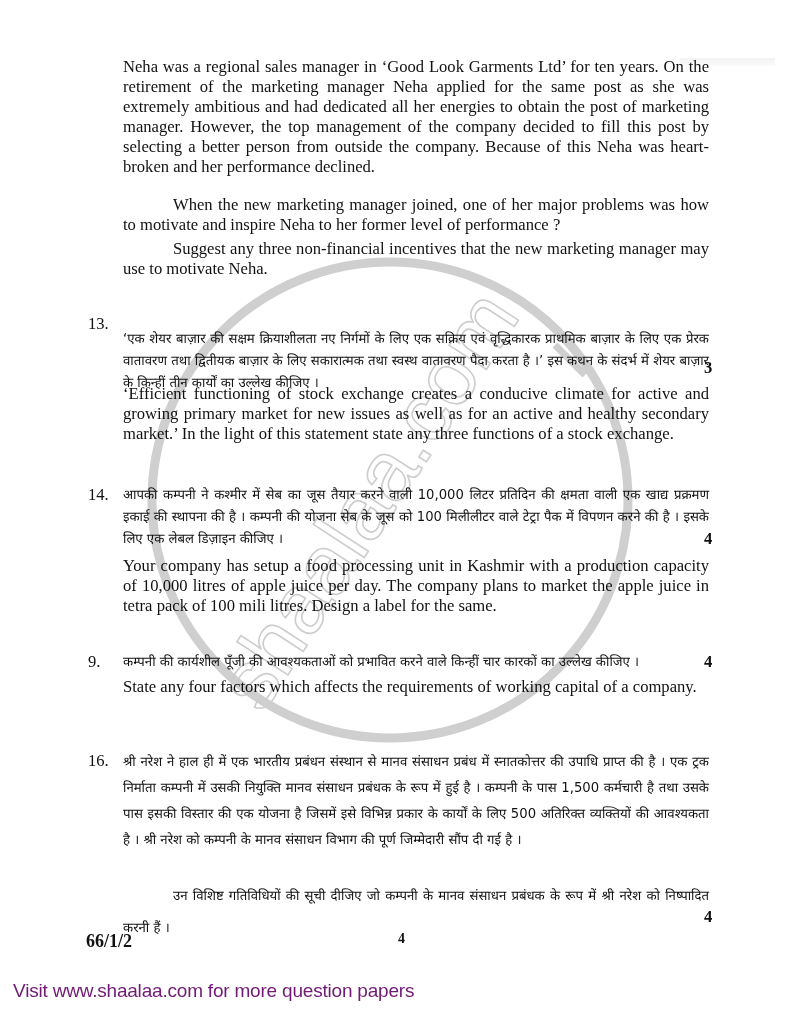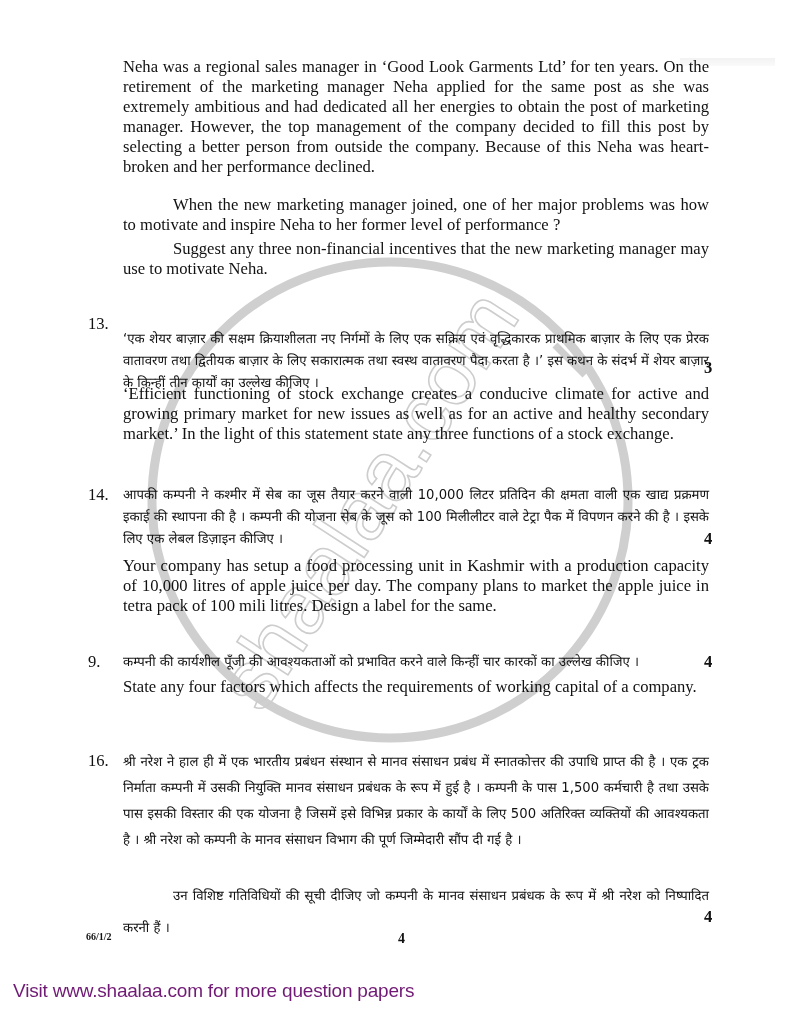--- a/index.html
+++ b/index.html
@@ -18,21 +18,21 @@
 
     .para { position: absolute; left: 123px; width: 586px; font-size: 16.6px; line-height: 20px;
       text-align: justify; text-align-last: left; }
     .indent { text-indent: 50px; }
 
     .qnum { position: absolute; left: 88px; font-size: 16.6px; line-height: 22px; }
     .mark { position: absolute; left: 704px; font-size: 16.6px; line-height: 22px; font-weight: bold; }
 
     .hindi { font-family: "DejaVu Sans", sans-serif; font-size: 13.2px; line-height: 22px; }
 
-    .footer-code { position: absolute; left: 86px; top: 931px; font-size: 10px; font-weight: bold; }
+    .footer-code { position: absolute; left: 86px; top: 931px; font-size: 18px; font-weight: bold; }
     .footer-page { position: absolute; left: 398px; top: 931px; font-size: 14px; font-weight: bold; }
     .visit { position: absolute; left: 13px; top: 980px; font-family: "Liberation Sans", sans-serif;
       font-size: 19px; color: #701a75; letter-spacing: -0.2px; }
   </style>
 </head>
 <body>
 
 <div class="page">
 
   <div class="top-shadow"></div>

